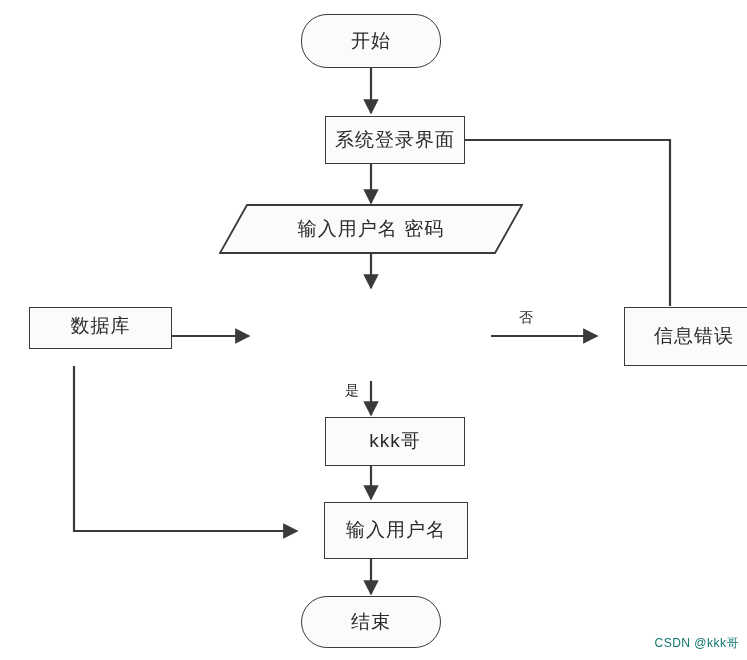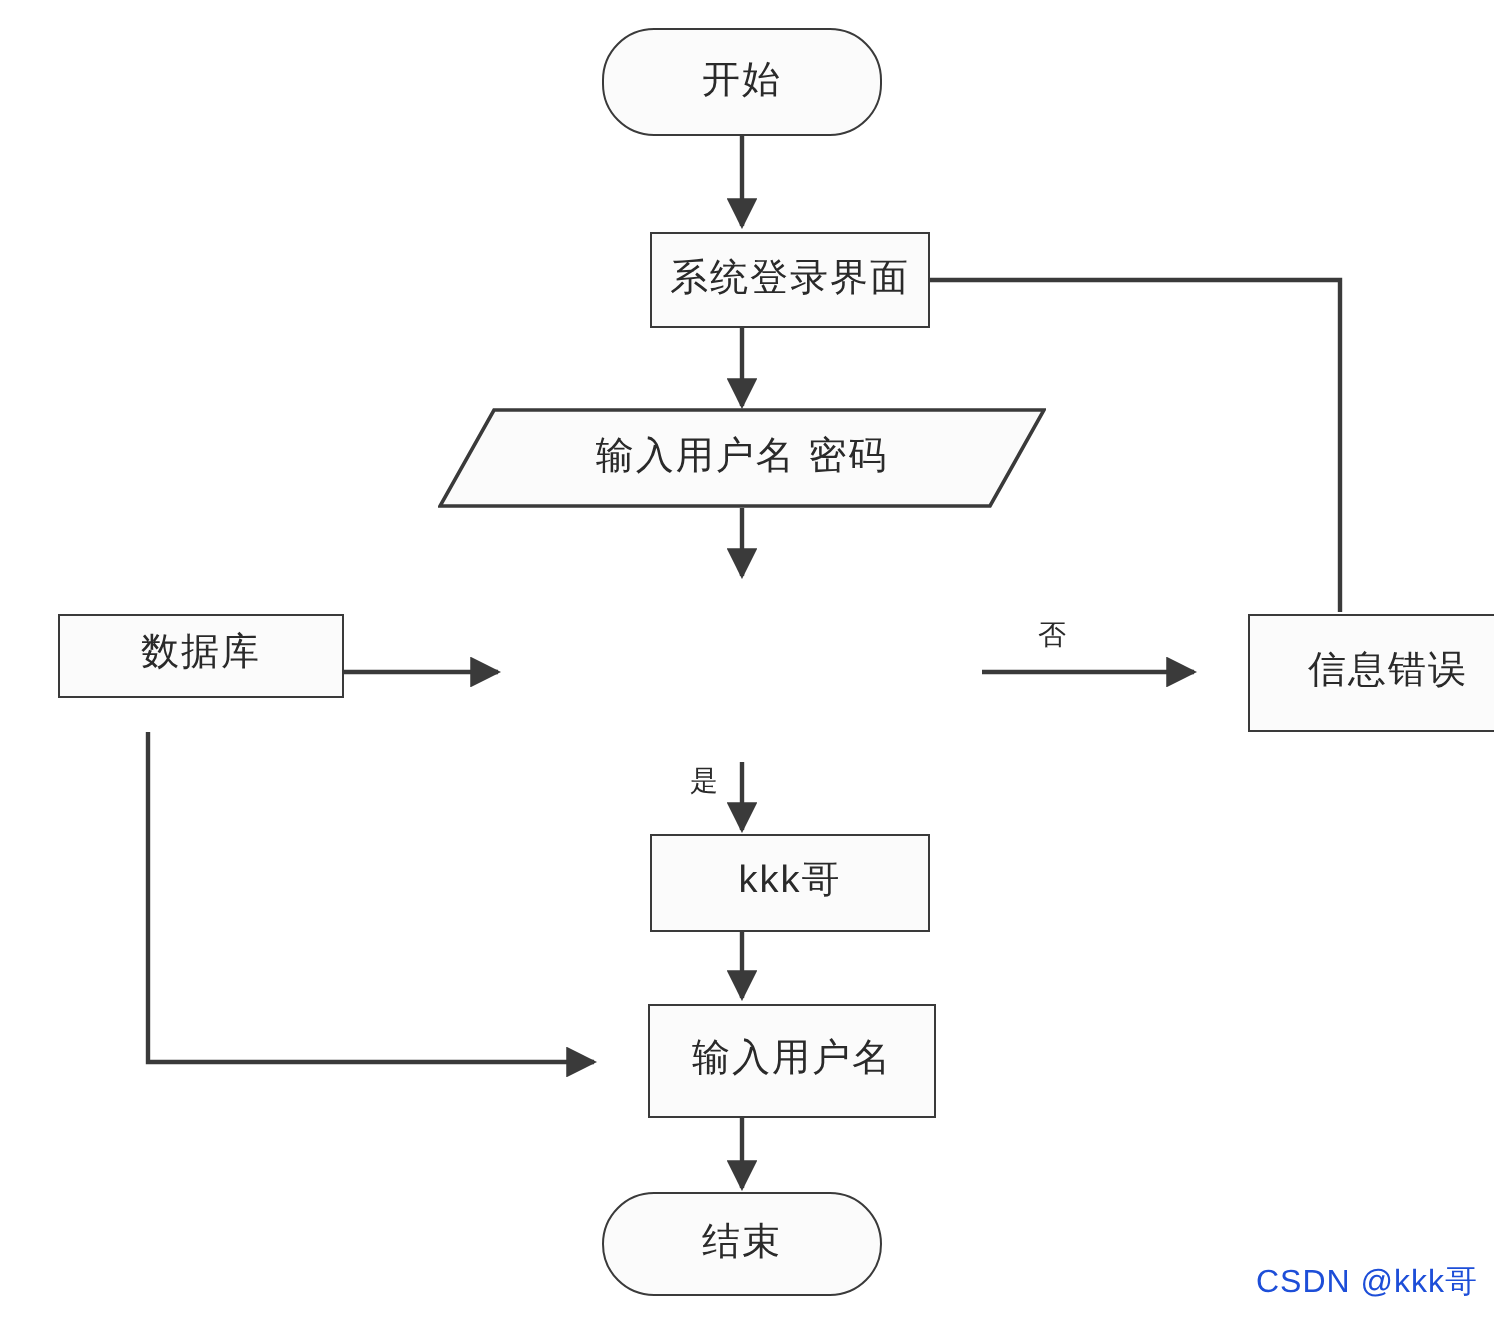--- a/index.html
+++ b/index.html
@@ -83,22 +83,22 @@
     font-size: 14px;
     color: #2a2a2a;
     z-index: 4;
     white-space: nowrap;
     line-height: 1;
   }
   .watermark {
     position: absolute;
     right: 8px;
     bottom: 8px;
-    font-size: 16px;
-    color: #1d4ed8;
+    font-size: 12px;
+    color: #0f766e;
     letter-spacing: 0.5px;
     z-index: 5;
     white-space: nowrap;
   }
 </style>
 </head>
 <body>
 
 <div id="canvas">
 

